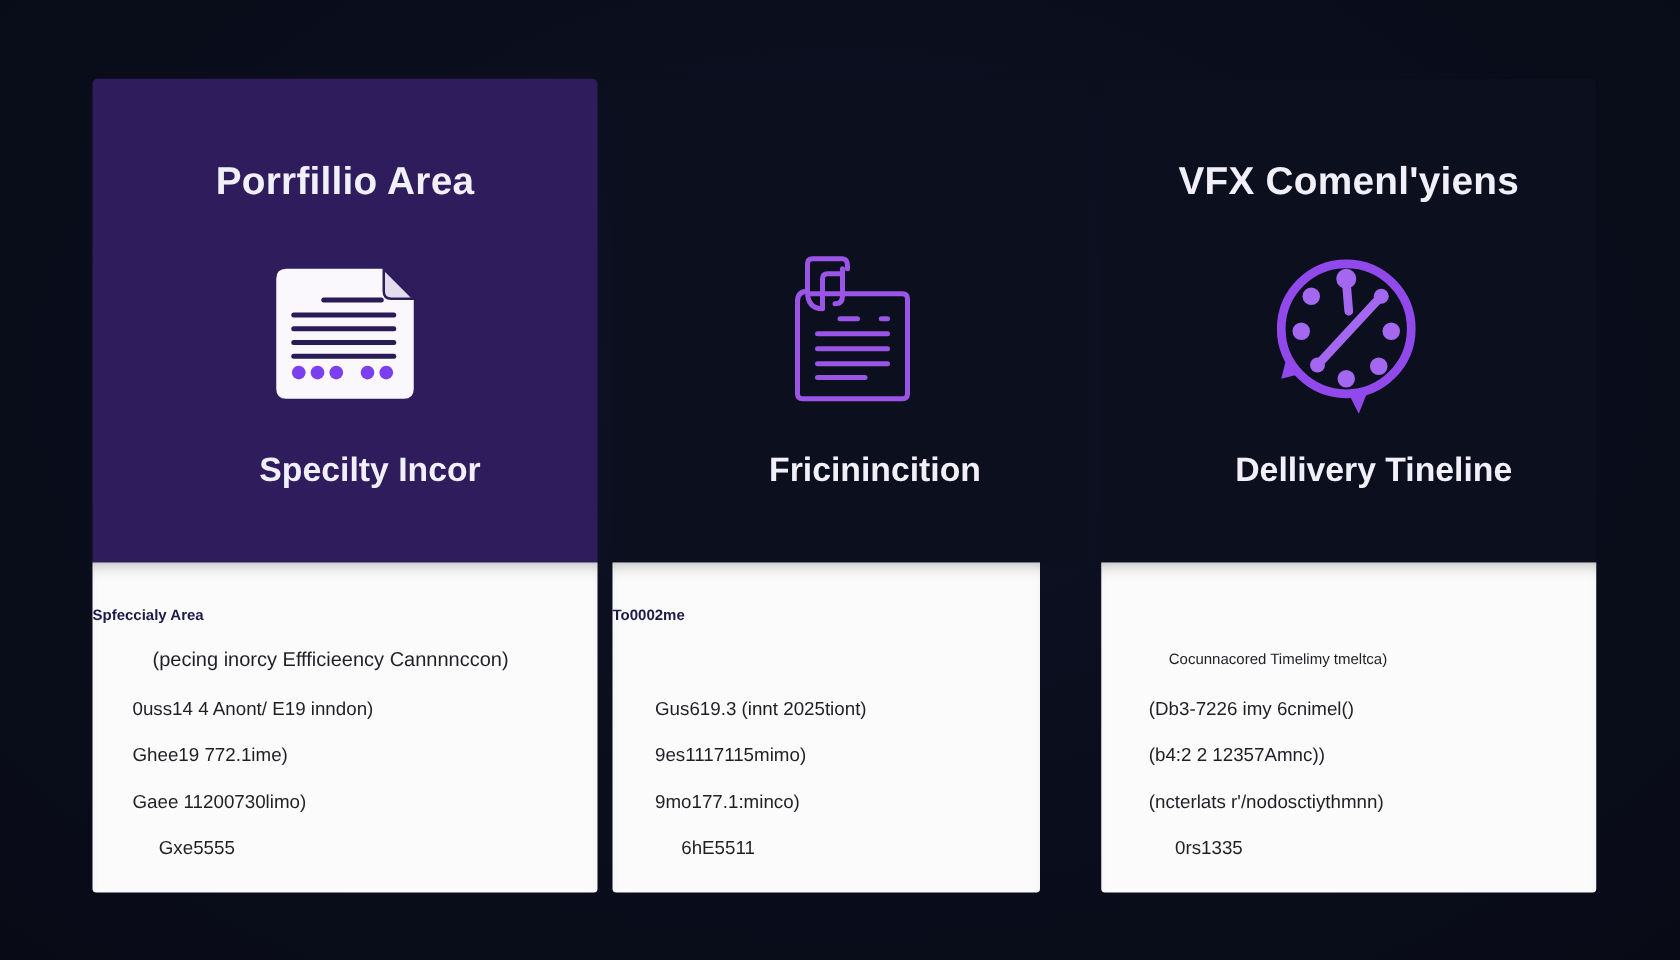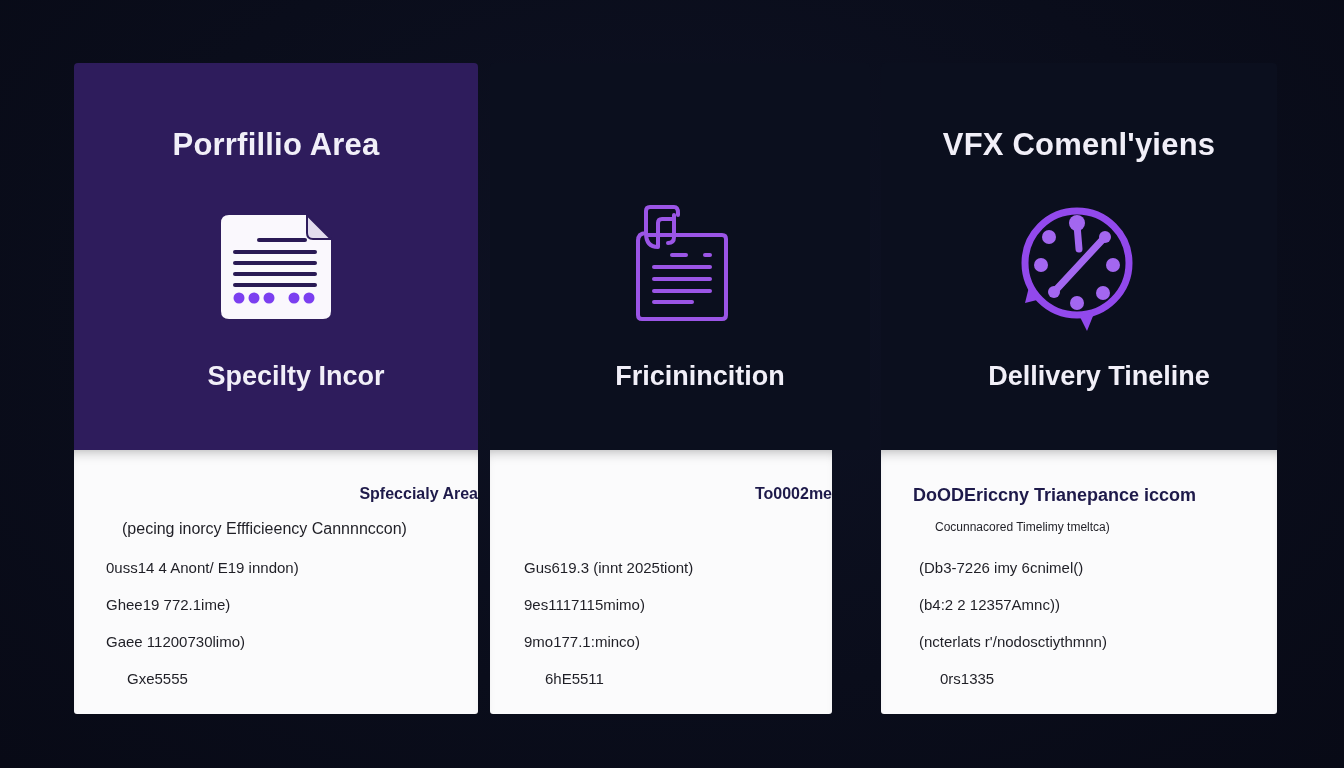--- a/index.html
+++ b/index.html
@@ -37,22 +37,22 @@
     .panel {
       position: absolute; top: 387px; left: 0; height: 264px;
       background: #fbfbfc; border-radius: 0 0 3px 3px;
       box-shadow: inset 0 10px 14px -10px rgba(0,0,0,0.35);
     }
     .card-1 .panel { width: 404px; }
     .card-2 .panel { width: 342px; }
     .card-3 .panel { width: 396px; }
     .panel-title {
       position: absolute; left: 0; right: 0; top: 35px;
-      text-align: right; color: #1e1a4a;
-      font-size: 16px; font-weight: bold;
+      text-align: left; color: #1e1a4a;
+      font-size: 12px; font-weight: bold;
     }
     .card-3 .panel-title { text-align: left; left: 32px; font-size: 18px; }
     .panel-line {
       position: absolute; color: #1f1f26; font-size: 15px; white-space: nowrap;
     }
     .card-1 .panel-line { left: 32px; }
     .card-2 .panel-line { left: 34px; }
     .card-3 .panel-line { left: 38px; }
     .card-1 .l0 { left: 34px; font-size: 16px; }
     .card-2 .l0 { left: 36px; font-size: 16px; }
@@ -150,21 +150,20 @@
           </g>
           <g stroke="#a367f0" stroke-width="7" stroke-linecap="round" fill="none">
             <line x1="58" y1="20" x2="60" y2="44"></line>
             <line x1="86" y1="32" x2="35" y2="87"></line>
           </g>
         </svg>
       </div>
       <div class="subtitle">Dellivery Tineline</div>
     </div>
     <div class="panel">
-      <div class="panel-title">DoODEriccny Trianepance iccom</div>
       <div class="panel-line l0">Cocunnacored Timelimy tmeltca)</div>
       <div class="panel-line l1">(Db3-7226 imy 6cnimel()</div>
       <div class="panel-line l2">(b4:2 2 12357Amnc))</div>
       <div class="panel-line l3">(ncterlats r'/nodosctiythmnn)</div>
       <div class="panel-line l4">0rs1335</div>
     </div>
   </div>
 
 </div>
 

